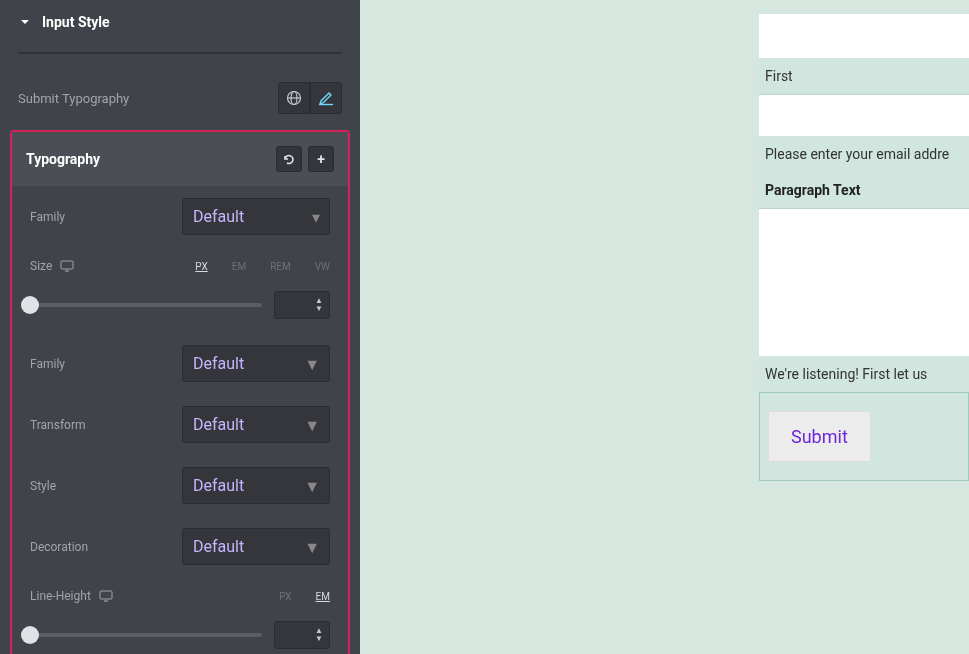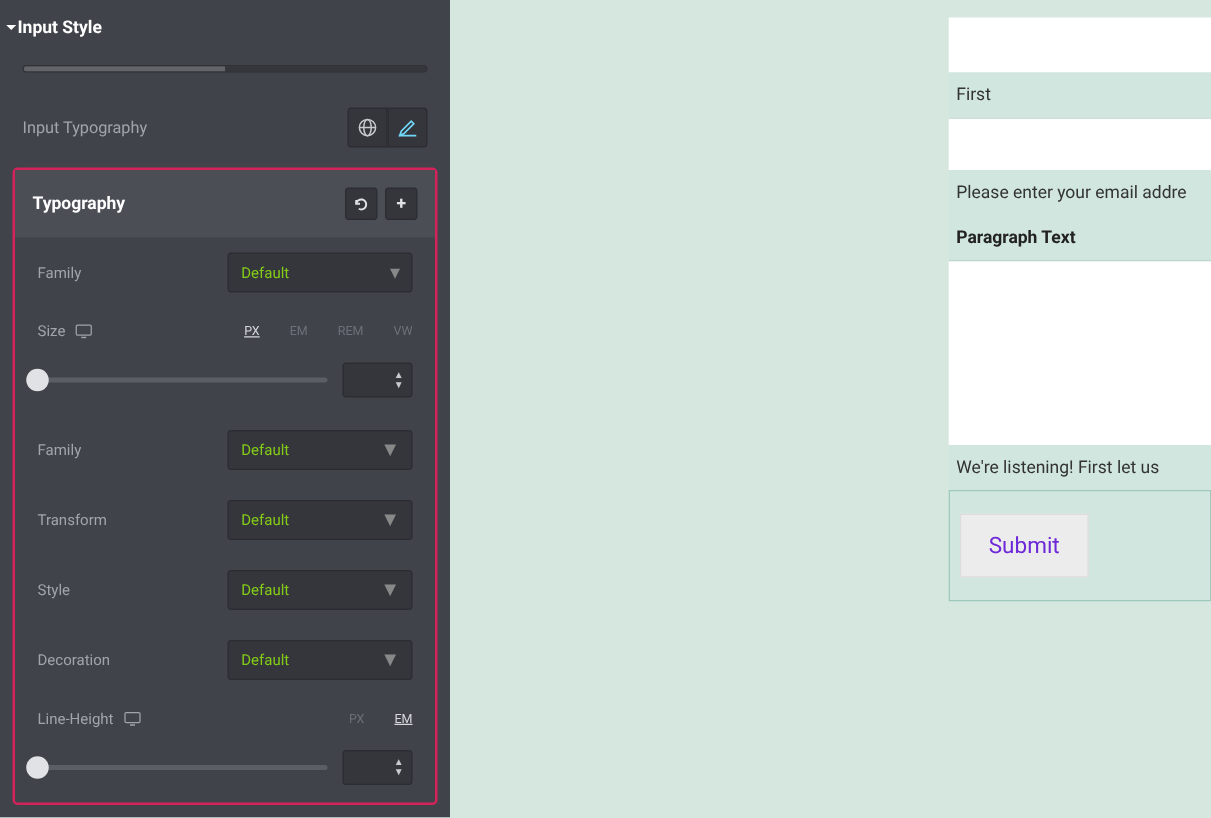--- a/index.html
+++ b/index.html
@@ -1,20 +1,20 @@
 <!DOCTYPE html>
 <html><head>
   <meta charset="utf-8">
   <style>
     * { margin: 0; padding: 0; box-sizing: border-box; font-family: -apple-system, BlinkMacSystemFont, 'Segoe UI', Roboto, sans-serif; }
     body { display: flex; width: 969px; height: 654px; overflow: hidden; background: #d6e7e0; }
     
     .sidebar { width: 360px; background: #404349; color: #c8cace; display: flex; flex-direction: column; position: relative; }
     
-    .section-header { display: flex; align-items: center; padding: 14px 4px; font-weight: 700; font-size: 14px; color: #fff; cursor: pointer; }
+    .section-header { display: flex; align-items: center; padding: 14px 20px; gap: 12px; font-weight: 700; font-size: 14px; color: #fff; cursor: pointer; }
     .section-header .caret-icon { width: 10px; height: 10px; }
     
     .tabs { display: flex; margin: 8px 18px 18px; border-radius: 3px; overflow: hidden; border: 1px solid #2f3136; }
     .tab { flex: 1; text-align: center; padding: 12px 0; font-size: 11px; font-weight: 600; letter-spacing: 0.5px; cursor: pointer; background: #34363c; color: #c8cace; }
     .tab.active { background: #62646a; color: #fff; }
     
     .row { display: flex; align-items: center; justify-content: space-between; padding: 10px 18px; }
     .row-label { font-size: 13px; color: #a1a4ab; }
     .icon-btns { display: flex; gap: 0; }
     .icon-btn { width: 32px; height: 32px; display: flex; align-items: center; justify-content: center; background: #34363c; border: 1px solid #2a2c31; cursor: pointer; }
@@ -24,21 +24,21 @@
     
     .typography-panel { margin: 6px 10px 10px; border: 2px solid #d4225a; border-radius: 4px; padding: 0; background: #404349; }
     .typo-header { display: flex; align-items: center; justify-content: space-between; padding: 14px 14px 14px 14px; background: #4b4e55; }
     .typo-title { font-weight: 700; font-size: 14px; color: #fff; }
     .typo-actions { display: flex; gap: 6px; }
     .mini-btn { width: 26px; height: 26px; background: #34363c; border: 1px solid #2a2c31; border-radius: 3px; display: flex; align-items: center; justify-content: center; cursor: pointer; font-size: 14px; color: #e0e2e5; font-weight: 700; }
     
     .control-row { display: flex; align-items: center; justify-content: space-between; padding: 12px 18px; }
     .control-label { font-size: 12px; color: #a1a4ab; display: flex; align-items: center; gap: 8px; }
     .select-wrap { position: relative; width: 148px; }
-    .select { width: 100%; background: #34363c; border: 1px solid #2a2c31; color: #84cc16; padding: 8px 10px; border-radius: 3px; font-size: 12px; appearance: none; cursor: pointer; }
+    .select { width: 100%; background: #34363c; border: 1px solid #2a2c31; color: #c4b5fd; padding: 8px 10px; border-radius: 3px; font-size: 16px; appearance: none; cursor: pointer; }
     .select-caret { position: absolute; right: 10px; top: 50%; transform: translateY(-50%); pointer-events: none; color: #888; }
     
     .units { display: flex; gap: 24px; font-size: 10px; color: #6d7078; }
     .unit { cursor: pointer; }
     .unit.active { color: #d6d8dc; text-decoration: underline; }
     
     .slider-row { display: flex; align-items: center; gap: 12px; padding: 6px 18px 14px; }
     .slider-track { flex: 1; height: 4px; background: #5b5e65; border-radius: 2px; position: relative; cursor: pointer; }
     .slider-thumb { position: absolute; left: 0; top: 50%; transform: translate(-50%, -50%); width: 18px; height: 18px; background: #e0e2e5; border-radius: 50%; }
     .num-input { width: 56px; height: 28px; background: #34363c; border: 1px solid #2a2c31; border-radius: 3px; color: #c8cace; display: flex; align-items: center; justify-content: flex-end; padding-right: 4px; }
@@ -80,21 +80,21 @@
     </span>
     <span>Input Style</span>
   </div>
 
   <div class="tabs">
     <div class="tab active">NORMAL</div>
     <div class="tab">ACTIVE</div>
   </div>
 
   <div class="row">
-    <span class="row-label">Input Typography</span>
+    <span class="row-label">Submit Typography</span>
     <div class="icon-btns">
       <div class="icon-btn">
         <svg width="16" height="16" viewBox="0 0 16 16">
             <circle cx="8" cy="8" r="6.5" fill="none" stroke="#c8cace" stroke-width="1.2"></circle>
             <ellipse cx="8" cy="8" rx="3" ry="6.5" fill="none" stroke="#c8cace" stroke-width="1.2"></ellipse>
             <line x1="1.5" y1="8" x2="14.5" y2="8" stroke="#c8cace" stroke-width="1.2"></line>
           </svg>
       </div>
       <div class="icon-btn active">
         <svg width="16" height="16" viewBox="0 0 16 16">

